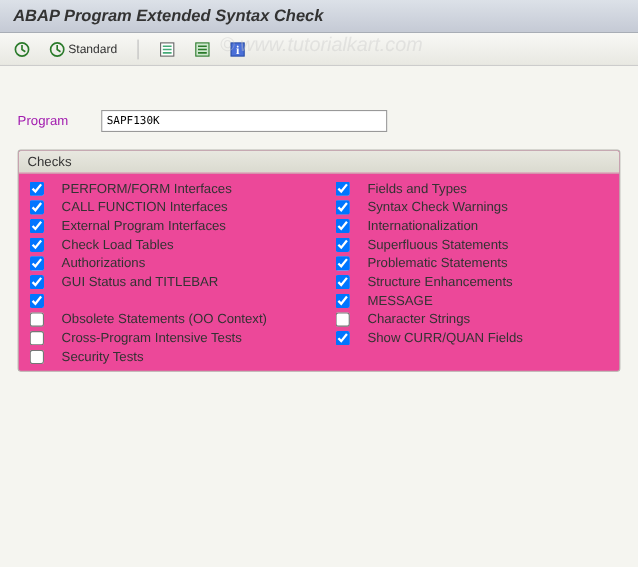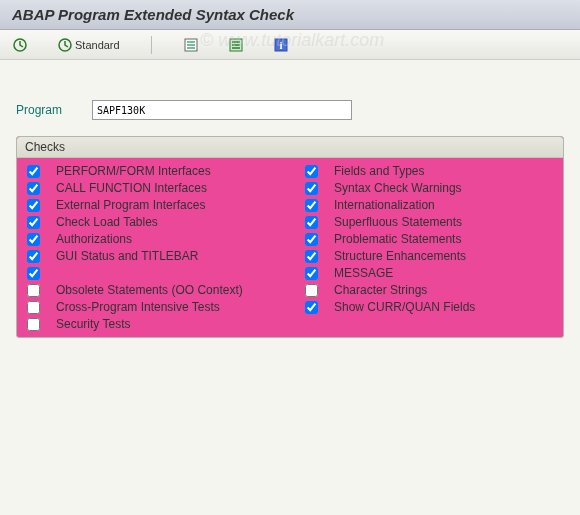--- a/index.html
+++ b/index.html
@@ -21,21 +21,21 @@
       font-weight: bold;
       font-style: italic;
       color: #333;
     }
     .toolbar {
       background: linear-gradient(to bottom, #f8f8f5, #e8e8e2);
       padding: 4px 8px;
       border-bottom: 1px solid #ccc;
       display: flex;
       align-items: center;
-      gap: 21px;
+      gap: 8px;
       height: 30px;
     }
     .toolbar-btn {
       display: inline-flex;
       align-items: center;
       padding: 2px 4px;
       cursor: pointer;
       border-radius: 2px;
     }
     .toolbar-text {
@@ -57,21 +57,21 @@
       padding: 16px;
     }
     .program-row {
       display: flex;
       align-items: center;
       gap: 16px;
       margin: 24px 0 16px 0;
     }
     .program-label {
       font-size: 12px;
-      color: #0f766e;
+      color: #a21caf;
       min-width: 60px;
     }
     .program-input {
       width: 260px;
       height: 20px;
       padding: 2px 4px;
       font-family: monospace;
       font-size: 10px;
       border: 1px solid #999;
       background: #fff;

